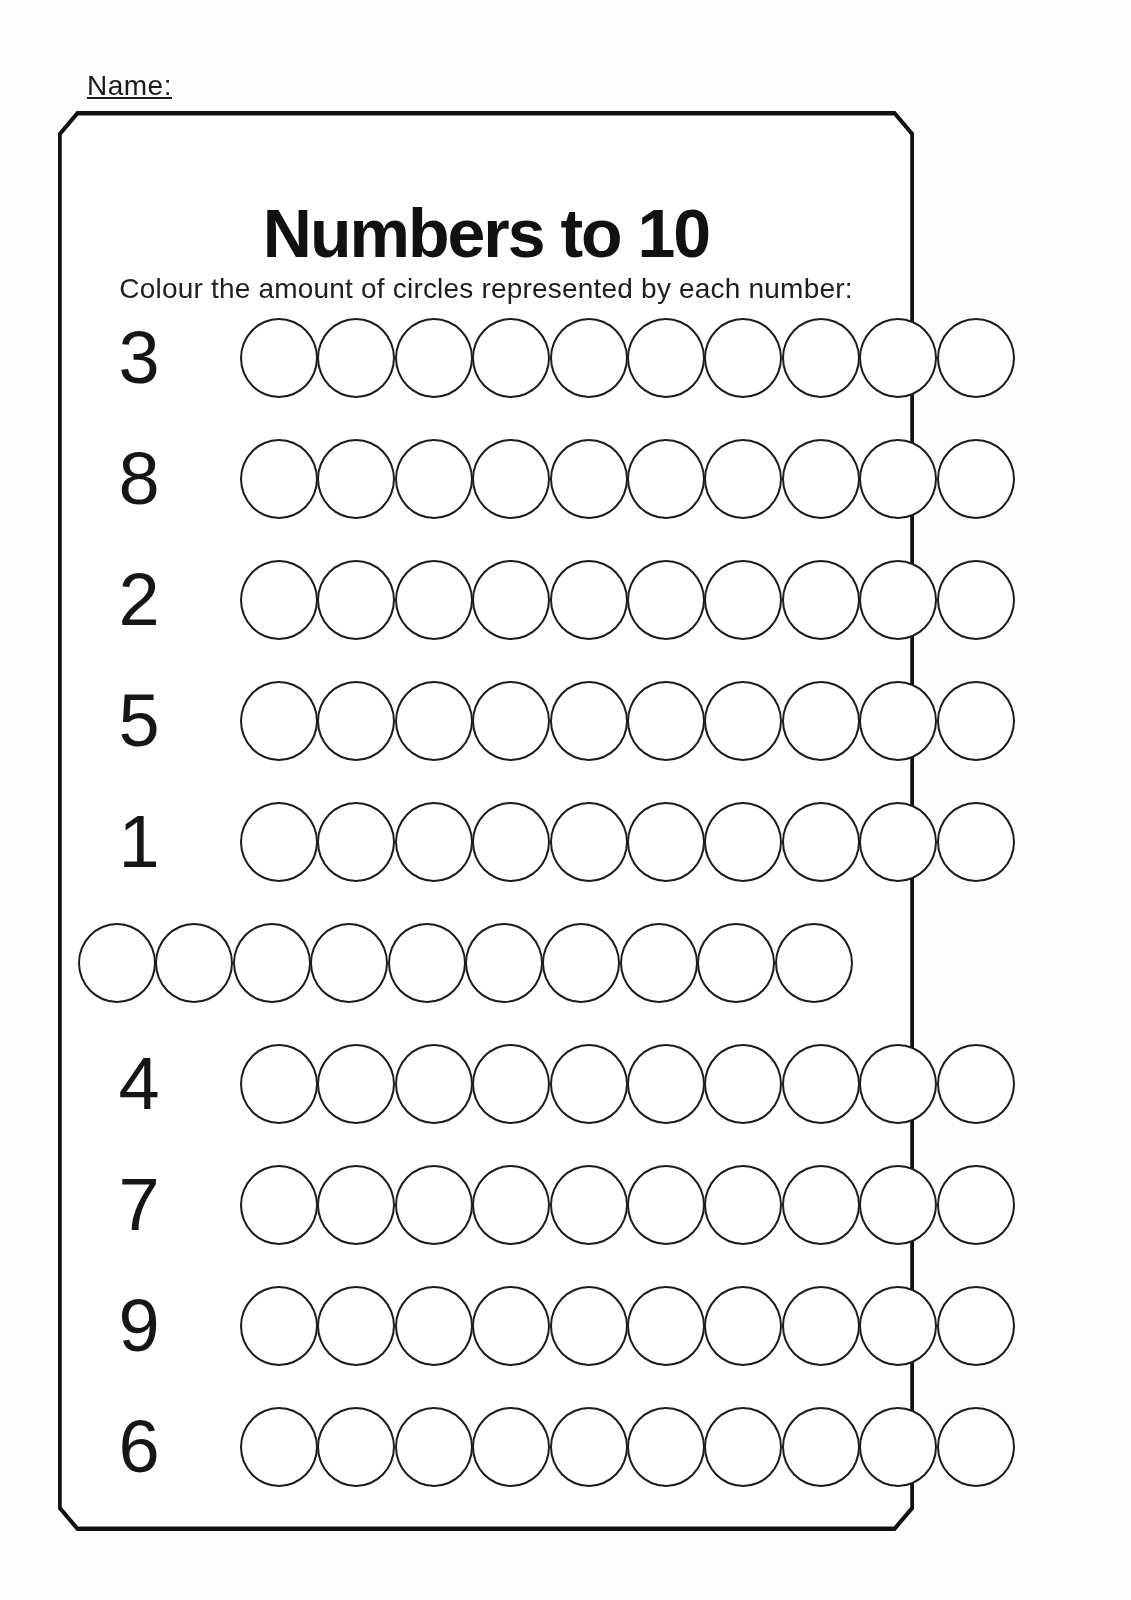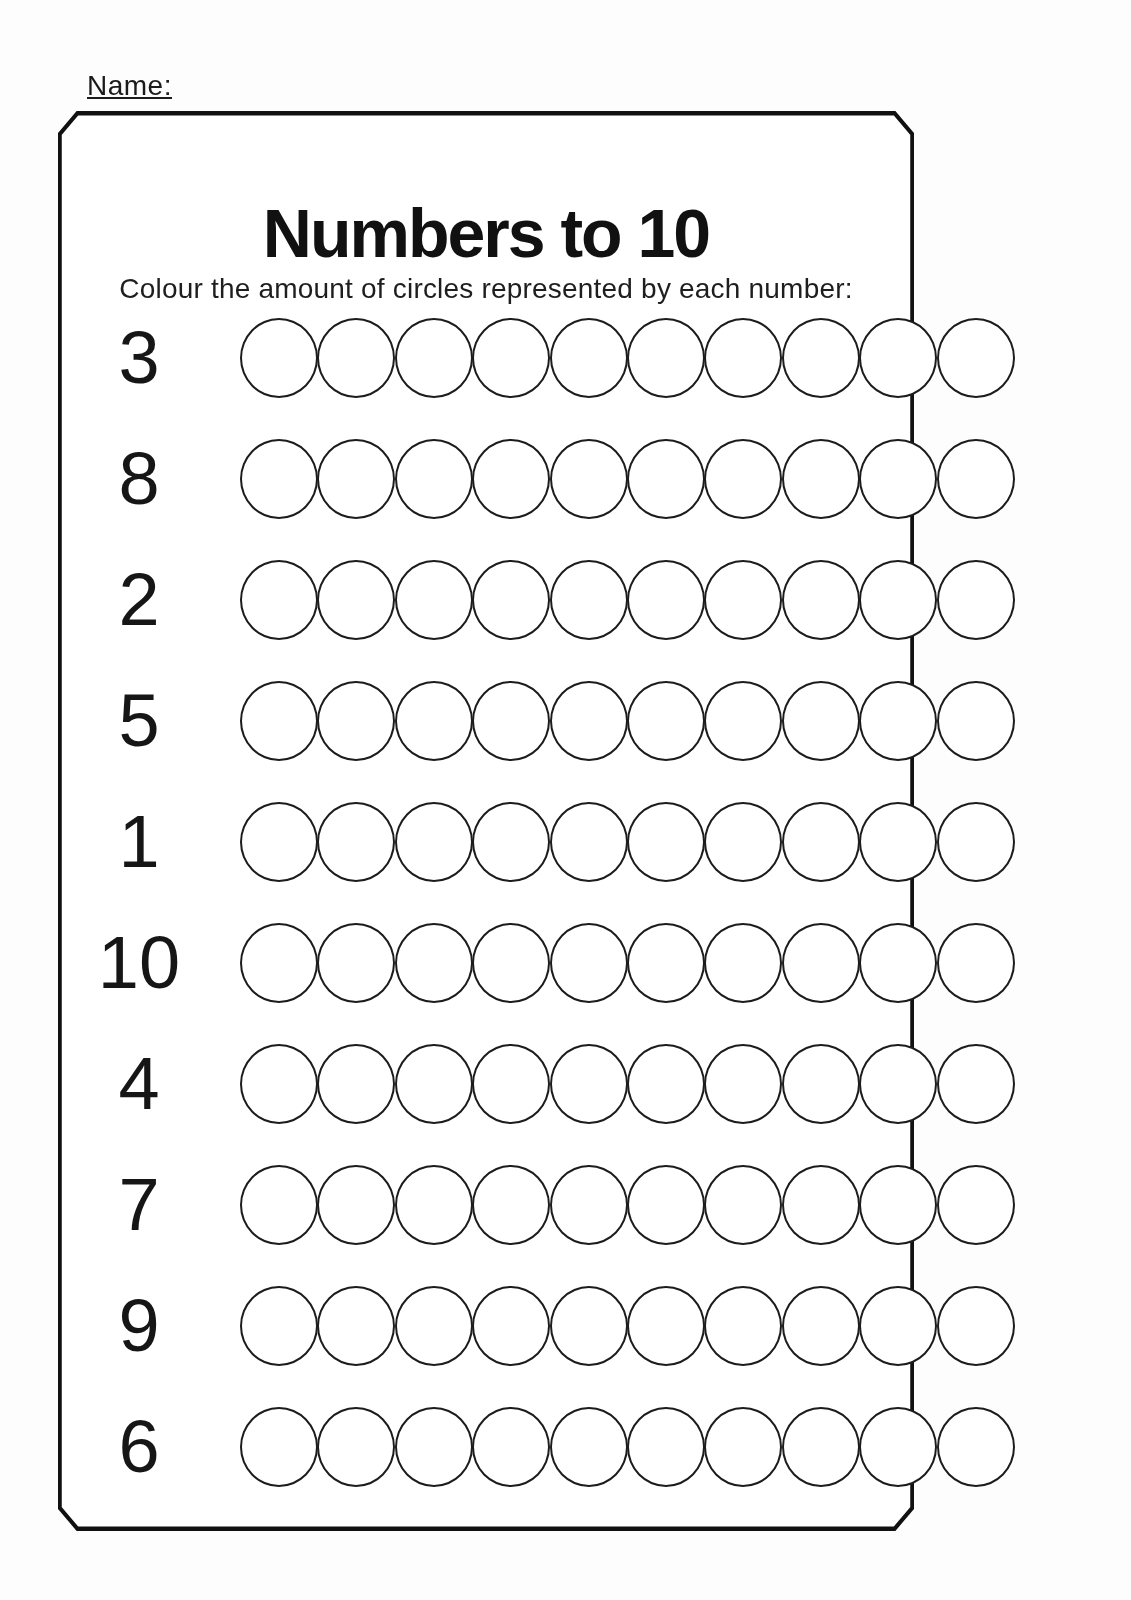--- a/index.html
+++ b/index.html
@@ -168,21 +168,20 @@
           <div class="circle"></div>
           <div class="circle"></div>
           <div class="circle"></div>
           <div class="circle"></div>
           <div class="circle"></div>
           <div class="circle"></div>
           <div class="circle"></div>
         </div>
       </div>
       <div class="row">
-        <div class="row-num">10</div>
         <div class="circles">
           <div class="circle"></div>
           <div class="circle"></div>
           <div class="circle"></div>
           <div class="circle"></div>
           <div class="circle"></div>
           <div class="circle"></div>
           <div class="circle"></div>
           <div class="circle"></div>
           <div class="circle"></div>

